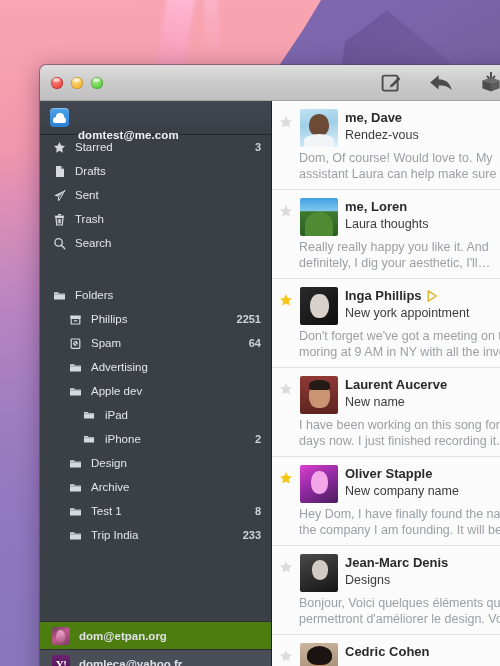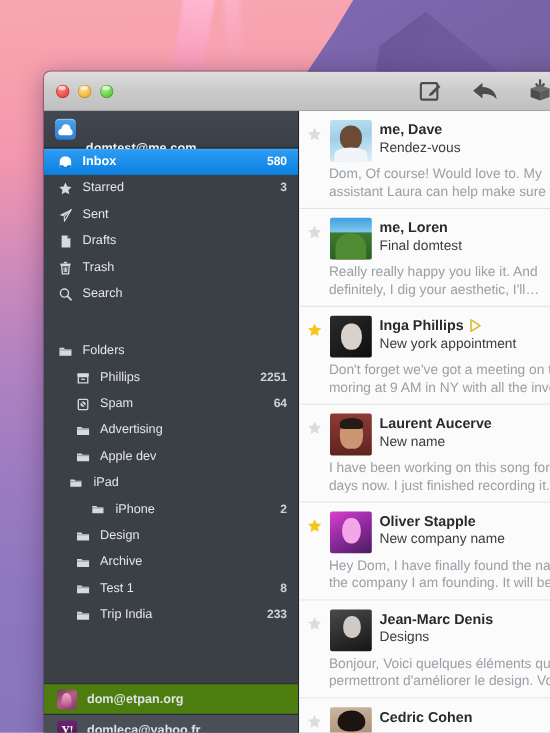--- a/index.html
+++ b/index.html
@@ -330,66 +330,51 @@
 
     <div id="sidebar">
 
       <div class="acct-header">
         <div class="icloud-icon"></div>
         <div class="acct-header-label">domtest@me.com</div>
       </div>
 
       <div class="nav">
 
-        <div class="row selected">
-          <span class="ico">
-            <svg width="13" height="13" viewBox="0 0 13 13">
-              <path d="M6.5 1.2 C3.4 1.2 1.3 3.1 1.3 5.6 L1.3 10.6
-                       C1.3 11.3 1.8 11.8 2.5 11.8 L10.5 11.8
-                       C11.2 11.8 11.7 11.3 11.7 10.6 L11.7 5.6
-                       C11.7 3.1 9.6 1.2 6.5 1.2 Z" fill="currentColor"></path>
-              <path d="M1.3 9.3 L4.4 9.3 L5.3 10.6 L7.7 10.6 L8.6 9.3 L11.7 9.3
-                       L11.7 10.7 C11.7 11.3 11.2 11.8 10.5 11.8 L2.5 11.8
-                       C1.8 11.8 1.3 11.3 1.3 10.7 Z" fill="#0b7fe0"></path>
-            </svg>
-          </span>
-          <span class="lbl">Inbox</span>
-          <span class="cnt">580</span>
-        </div>
 
         <div class="row">
           <span class="ico">
             <svg width="13" height="13" viewBox="0 0 13 13">
               <path d="M6.5 1 L8.2 4.6 L12 5.1 L9.2 7.8 L9.9 11.7
                        L6.5 9.8 L3.1 11.7 L3.8 7.8 L1 5.1 L4.8 4.6 Z" fill="currentColor"></path>
             </svg>
           </span>
           <span class="lbl">Starred</span>
           <span class="cnt">3</span>
         </div>
 
         <div class="row">
           <span class="ico">
             <svg width="13" height="13" viewBox="0 0 13 13">
+              <path d="M3 1 L8.4 1 L11 3.8 L11 12 L3 12 Z" fill="currentColor"></path>
+              <path d="M8.4 1 L8.4 3.8 L11 3.8 Z" fill="#3b3f46"></path>
+            </svg>
+          </span>
+          <span class="lbl">Drafts</span>
+          <span class="cnt"></span>
+        </div>
+
+        <div class="row">
+          <span class="ico">
+            <svg width="13" height="13" viewBox="0 0 13 13">
               <path d="M12 1.2 L1.2 6.4 L4.6 7.6 L12 1.2 Z" fill="currentColor"></path>
               <path d="M12 1.2 L5.4 8.2 L5.6 11.8 L7.3 9.3 L12 1.2 Z" fill="none" stroke="currentColor" stroke-width="1"></path>
             </svg>
           </span>
           <span class="lbl">Sent</span>
-          <span class="cnt"></span>
-        </div>
-
-        <div class="row">
-          <span class="ico">
-            <svg width="13" height="13" viewBox="0 0 13 13">
-              <path d="M3 1 L8.4 1 L11 3.8 L11 12 L3 12 Z" fill="currentColor"></path>
-              <path d="M8.4 1 L8.4 3.8 L11 3.8 Z" fill="#3b3f46"></path>
-            </svg>
-          </span>
-          <span class="lbl">Drafts</span>
           <span class="cnt"></span>
         </div>
 
         <div class="row">
           <span class="ico">
             <svg width="13" height="13" viewBox="0 0 13 13">
               <rect x="1.8" y="2.6" width="9.4" height="1.5" fill="currentColor"></rect>
               <rect x="5" y="1" width="3" height="1.4" fill="currentColor"></rect>
               <path d="M3 4.4 L10 4.4 L9.3 12 L3.7 12 Z" fill="none" stroke="currentColor" stroke-width="1.2"></path>
               <path d="M5.2 6 L5.4 10.4 M6.5 6 L6.5 10.4 M7.8 6 L7.6 10.4" stroke="currentColor" stroke-width=".9"></path>
@@ -460,21 +445,21 @@
           <span class="ico">
             <svg width="13" height="13" viewBox="0 0 13 13">
               <path d="M1 3.2 L5 3.2 L6.1 4.4 L12 4.4 L12 10.4 L1 10.4 Z" fill="currentColor"></path>
               <rect x="1" y="4.6" width="11" height="1.1" fill="#3b3f46" opacity=".35"></rect>
             </svg>
           </span>
           <span class="lbl">Apple dev</span>
           <span class="cnt"></span>
         </div>
 
-        <div class="row" style="padding-left:22px">
+        <div class="row" style="padding-left:42px">
           <span class="ico">
             <svg width="12" height="12" viewBox="0 0 13 13">
               <path d="M1 3.2 L5 3.2 L6.1 4.4 L12 4.4 L12 10.4 L1 10.4 Z" fill="currentColor"></path>
               <rect x="1" y="4.6" width="11" height="1.1" fill="#3b3f46" opacity=".35"></rect>
             </svg>
           </span>
           <span class="lbl">iPad</span>
           <span class="cnt"></span>
         </div>
 
@@ -569,21 +554,21 @@
       <div class="msg">
         <div class="msg-top">
           <span class="star">
             <svg width="14" height="14" viewBox="0 0 14 14">
               <path d="M7 1 L8.8 4.9 L13 5.4 L9.9 8.3 L10.7 12.5 L7 10.5 L3.3 12.5 L4.1 8.3 L1 5.4 L5.2 4.9 Z" fill="#dcdcdc"></path>
             </svg>
           </span>
           <span class="avatar a-loren"></span>
           <span class="meta">
             <span class="sender">me, Loren</span>
-            <span class="subject">Final domtest</span>
+            <span class="subject">Laura thoughts</span>
           </span>
         </div>
         <div class="snippet">Really really happy you like it. And definitely, I dig your aesthetic, I'll…</div>
       </div>
 
       <div class="msg">
         <div class="msg-top">
           <span class="star">
             <svg width="14" height="14" viewBox="0 0 14 14">
               <path d="M7 1 L8.8 4.9 L13 5.4 L9.9 8.3 L10.7 12.5 L7 10.5 L3.3 12.5 L4.1 8.3 L1 5.4 L5.2 4.9 Z" fill="#f5c518"></path>

